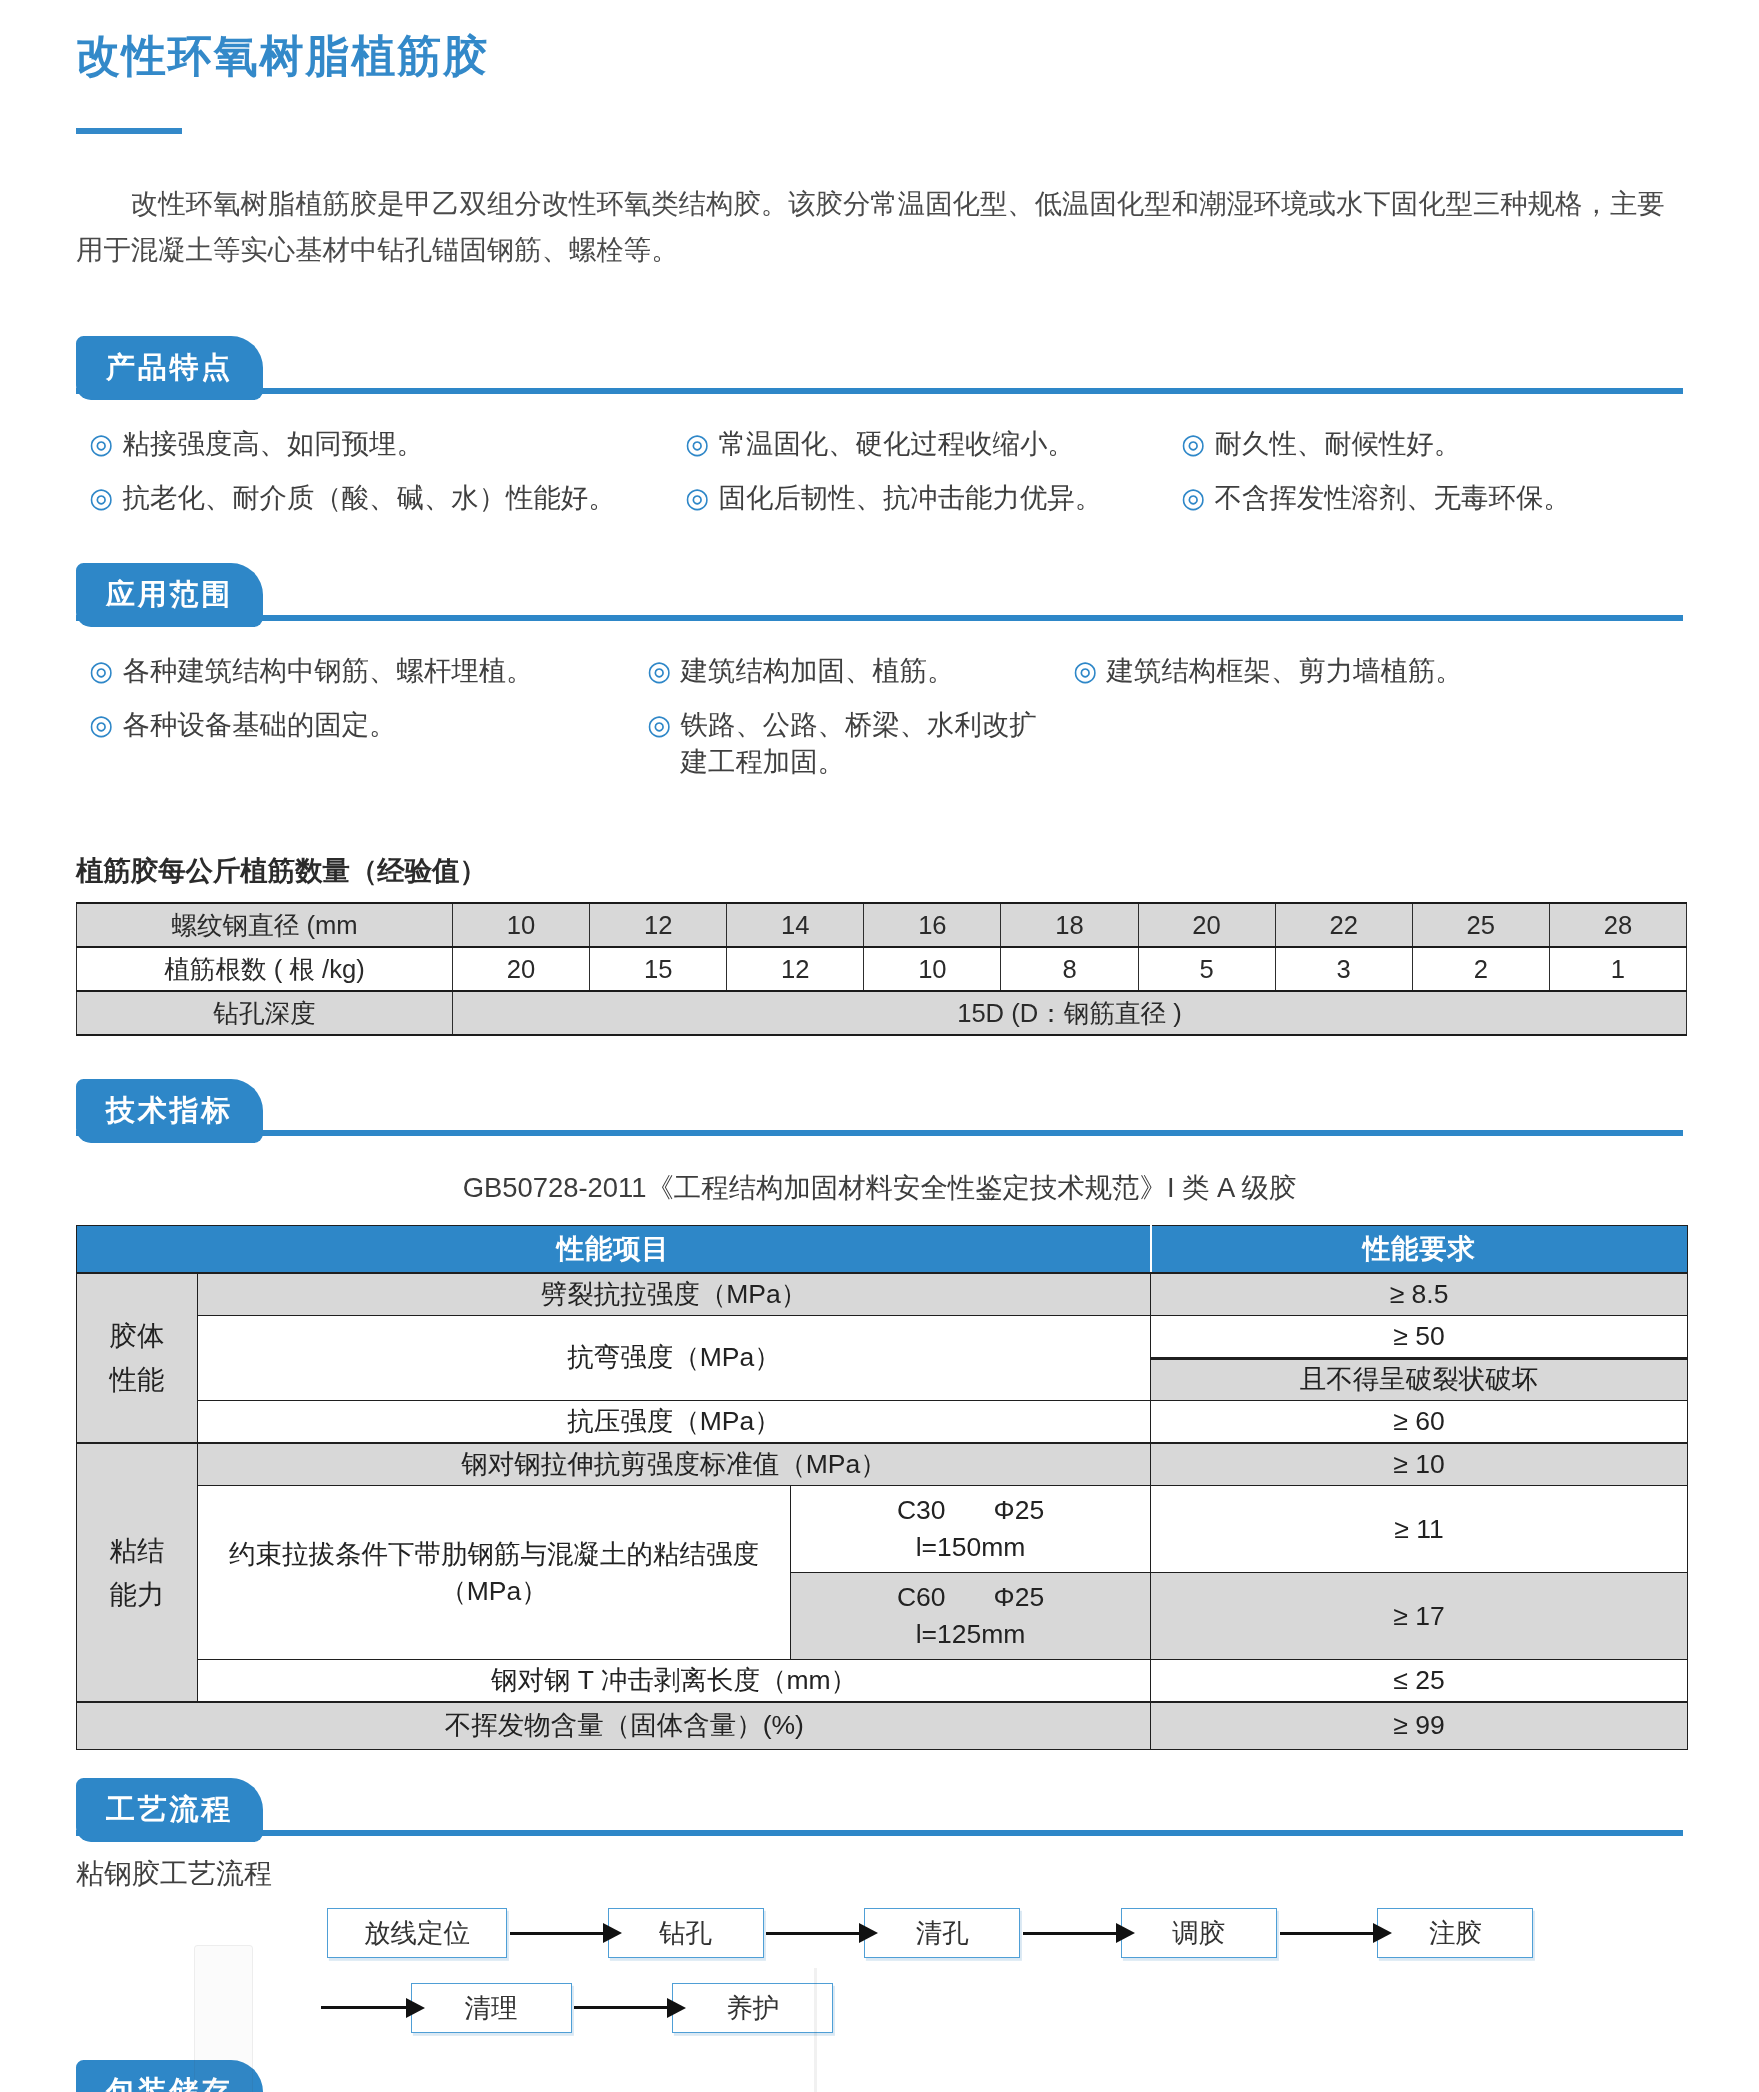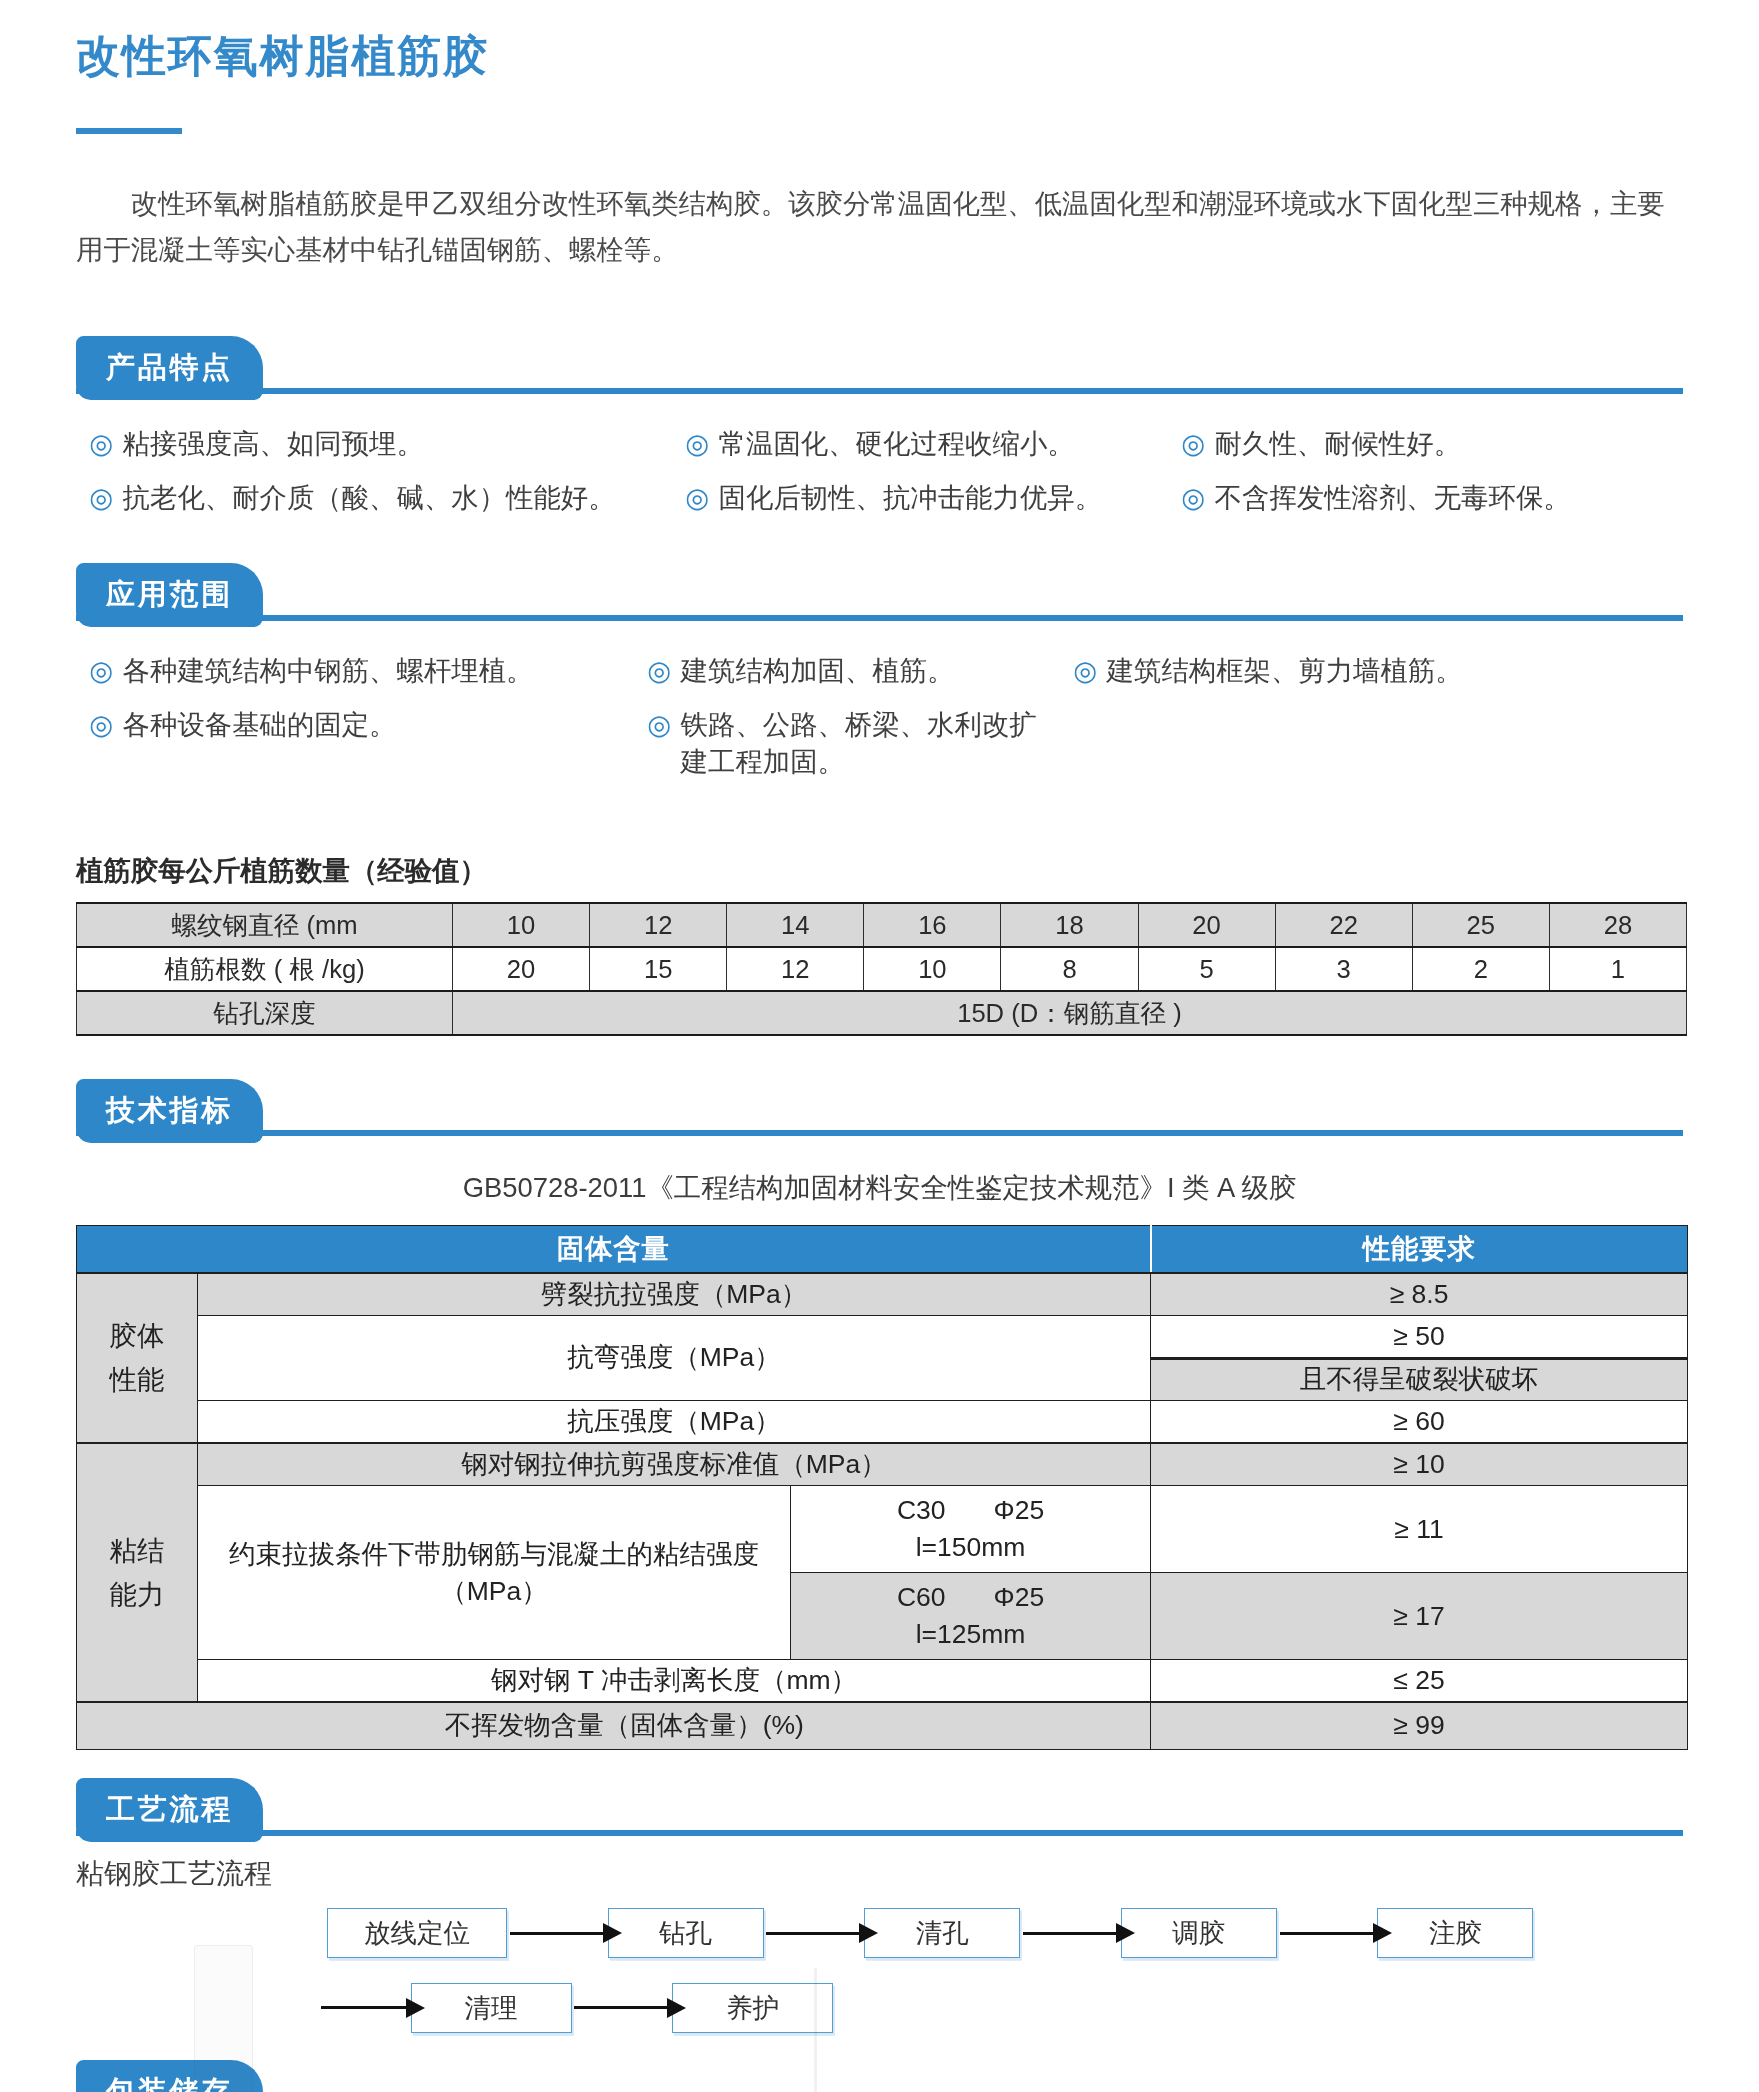--- a/index.html
+++ b/index.html
@@ -203,21 +203,21 @@
 
   <table class="spec">
     <colgroup>
         <col style="width:121px">
         <col style="width:593px">
         <col style="width:360px">
         <col style="width:537px">
       </colgroup>
     <tbody>
         <tr>
-      <th colspan="3">固体含量</th>
+      <th colspan="3">性能项目</th>
       <th class="req">性能要求</th>
     </tr>
     <tr>
       <td class="grp" rowspan="4">胶体性能</td>
       <td class="gray" colspan="2">劈裂抗拉强度（MPa）</td>
       <td class="gray">≥ 8.5</td>
     </tr>
     <tr>
       <td colspan="2" rowspan="2">抗弯强度（MPa）</td>
       <td>≥ 50</td>

